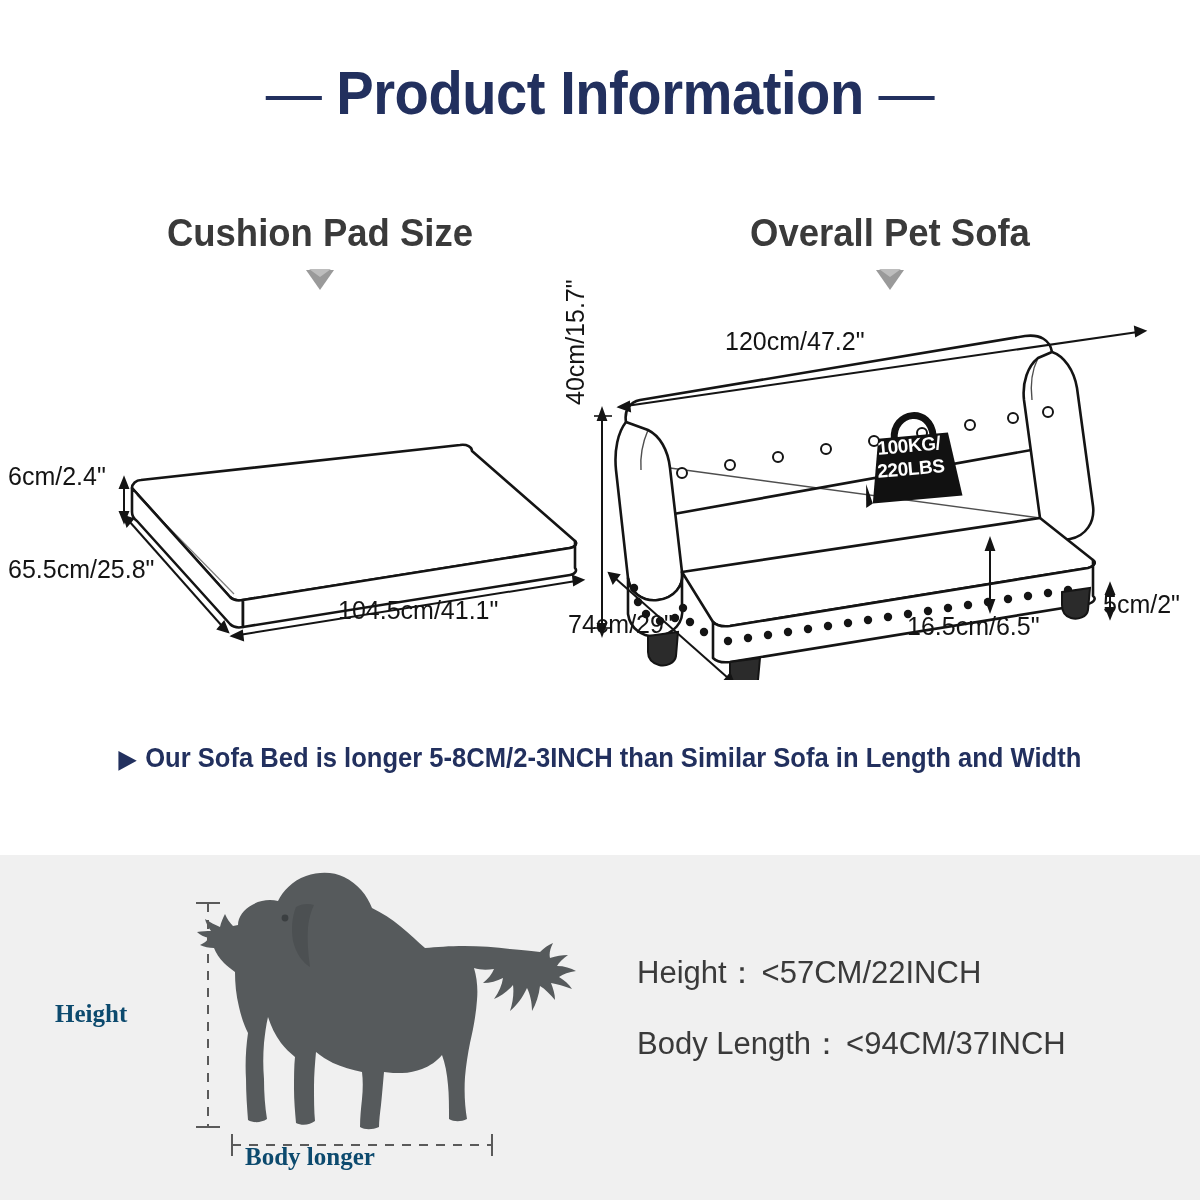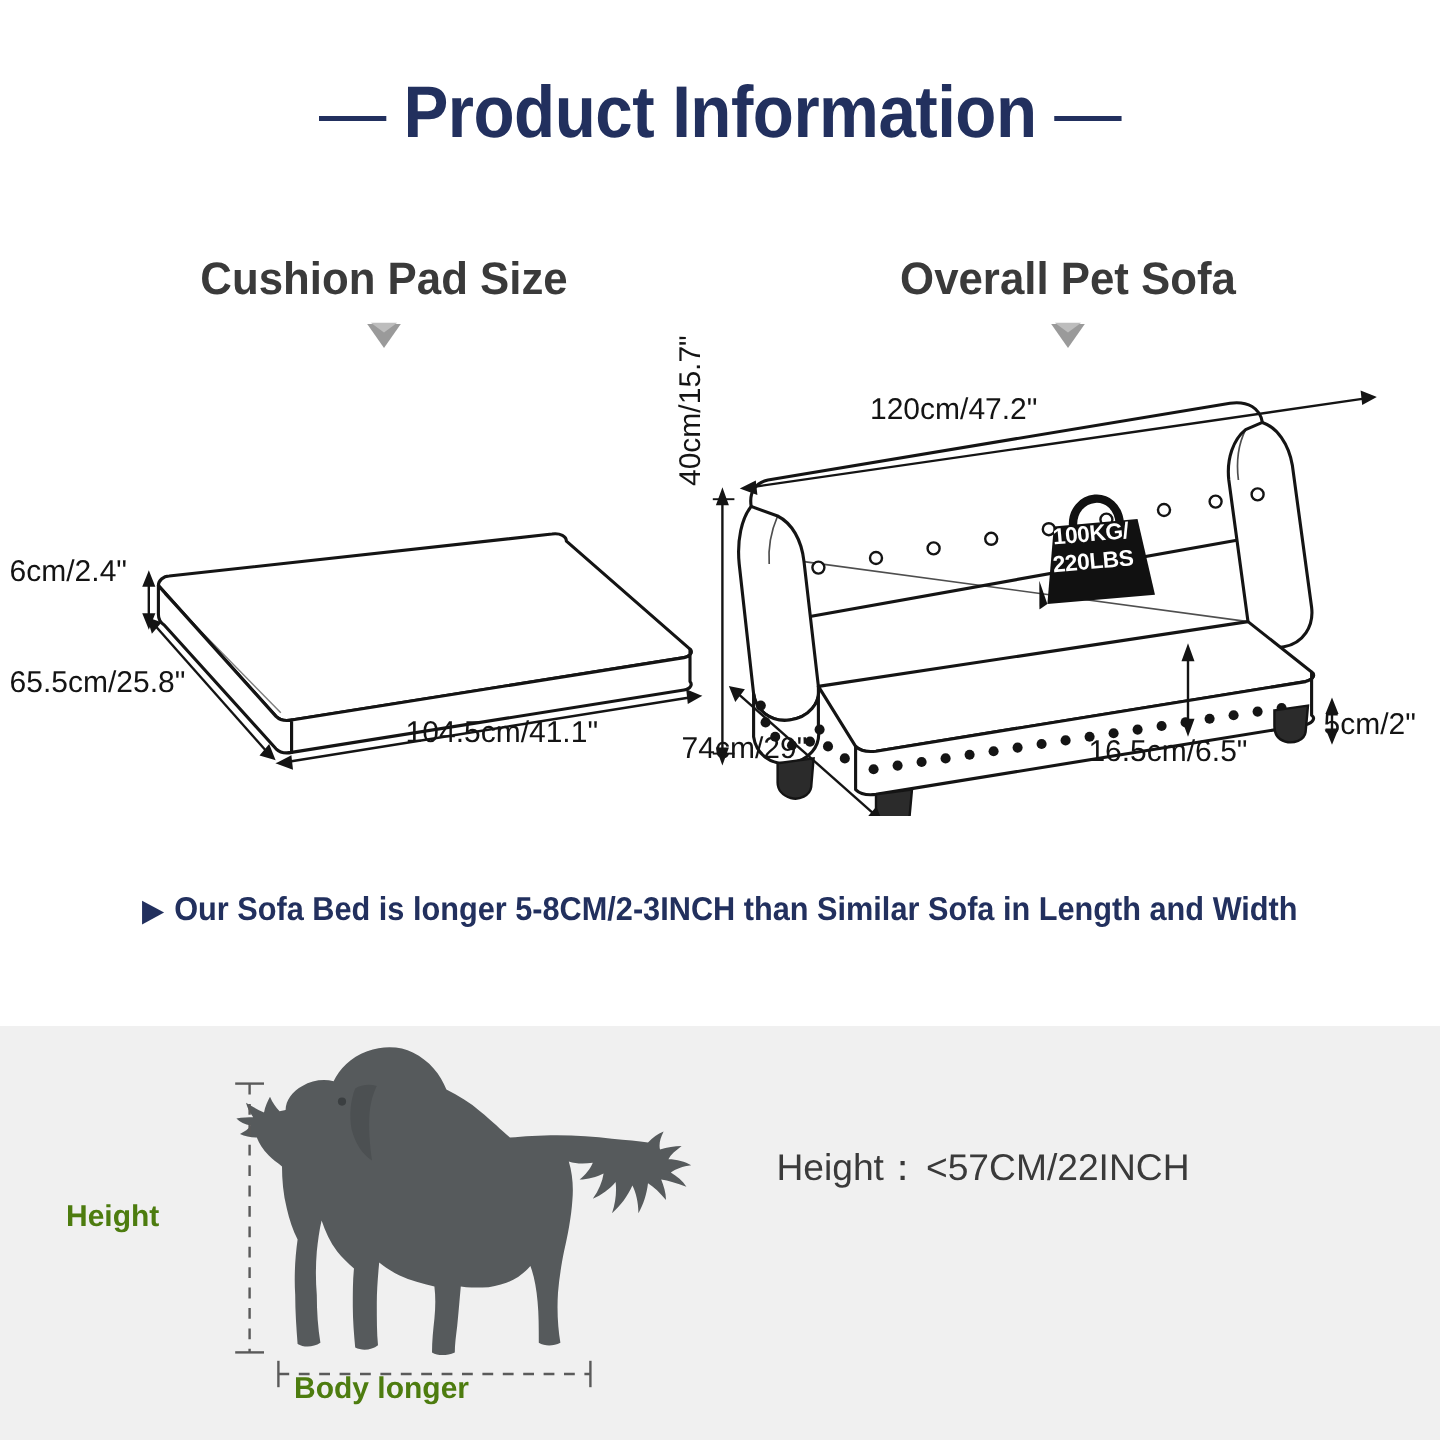--- a/index.html
+++ b/index.html
@@ -76,27 +76,28 @@
   .banner .bullet{display:inline-block;margin-right:10px;font-size:24px;}
 
   
   .panel{
     position:absolute;left:0;top:855px;width:1200px;height:345px;
     background:#f0f0f0;
   }
   #dog-wrap{position:absolute;left:120px;top:0px;width:470px;height:345px;}
   .meas-label{
     position:absolute;
-    color:#4d7c0f;font-size:25px;font-weight:bold;
+    color:#0c4a6e;font-size:25px;font-weight:bold;
     white-space:nowrap;
+    font-family:Liberation Serif, serif;
   }
   #label-height{left:55px;top:1000px;}
   #label-bodylength{left:245px;top:1143px;}
 
-  .specs{position:absolute;left:637px;top:952px;margin-left:10px;}
+  .specs{position:absolute;left:637px;top:952px;}
   .spec-row{
     font-size:31px;color:#3a3a3a;
     margin-bottom:29px;white-space:nowrap;
     font-family:"Liberation Sans", sans-serif;
   }
   .spec-row .val{margin-left:4px;}
 </style>
 </head>
 <body>
 
@@ -384,15 +385,18 @@
     </svg>
   </div>
 
   <div class="meas-label" id="label-height">Height</div>
   <div class="meas-label" id="label-bodylength">Body longer</div>
 
   <div class="specs">
     <div class="spec-row">
       <span>Height：</span><span class="val">&lt;57CM/22INCH</span>
     </div>
+    <div class="spec-row">
+      <span>Body Length：</span><span class="val">&lt;94CM/37INCH</span>
+    </div>
   </div>
 
 </div>
 
 </body></html>

